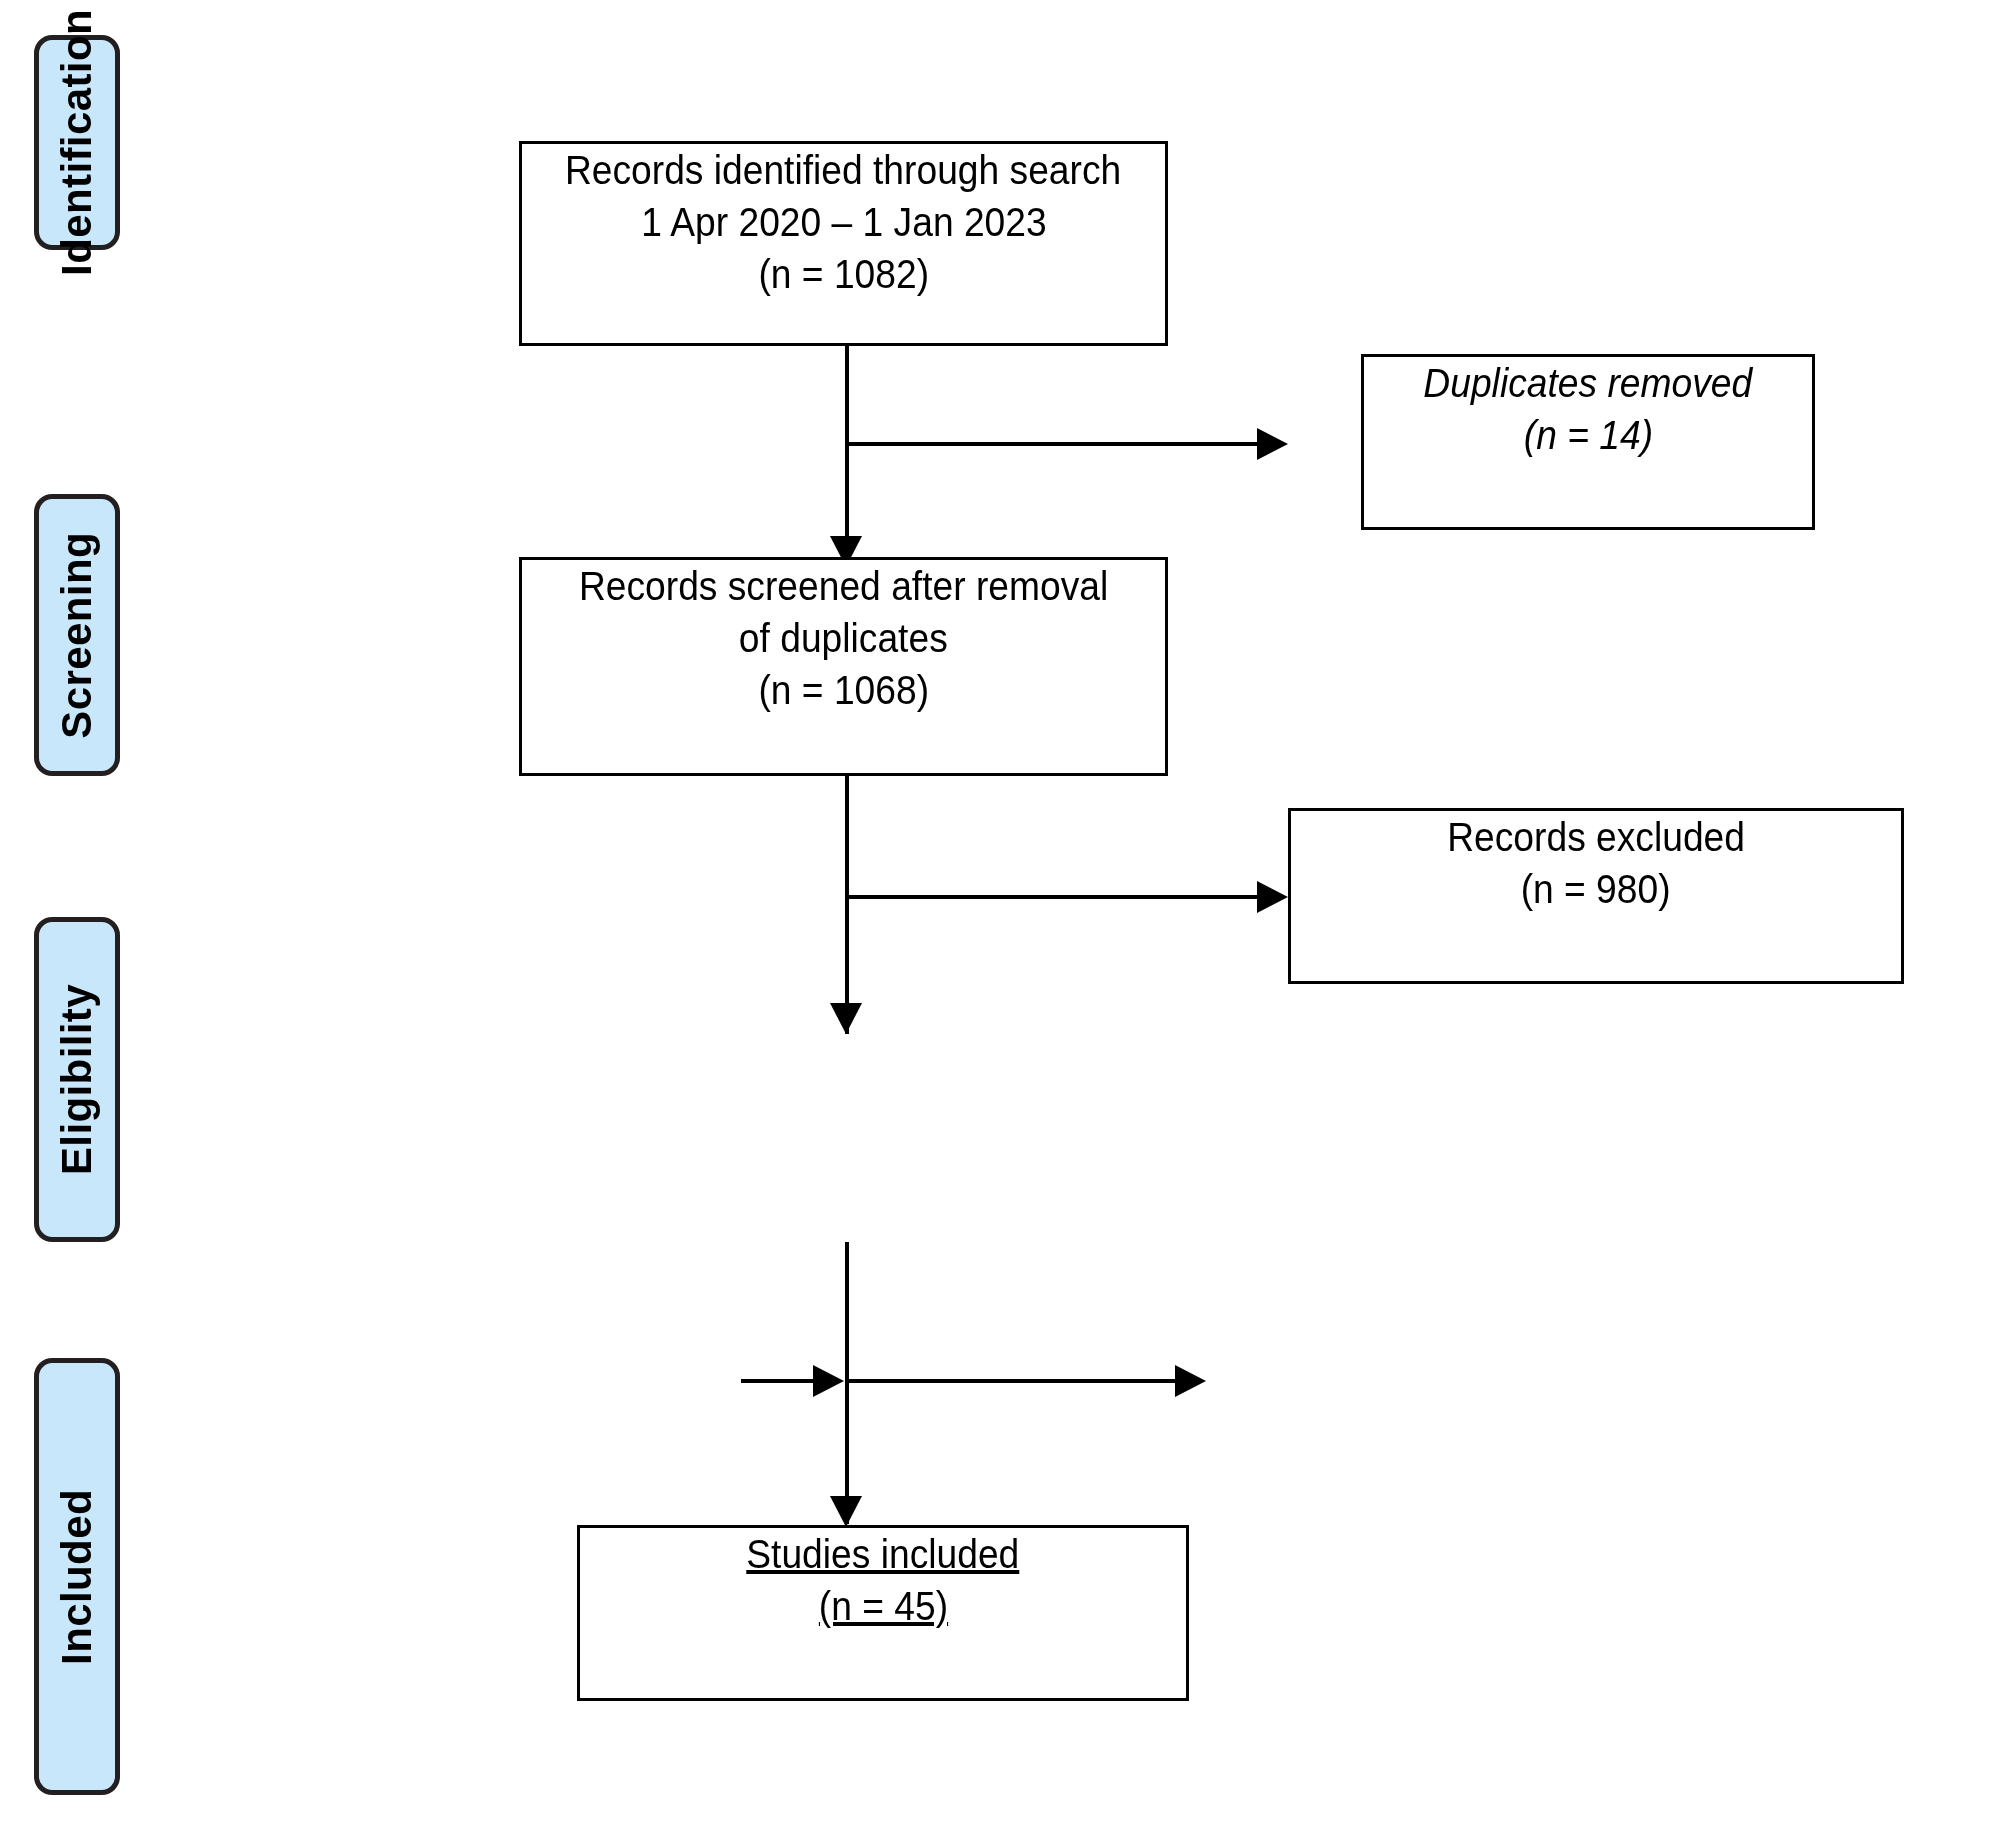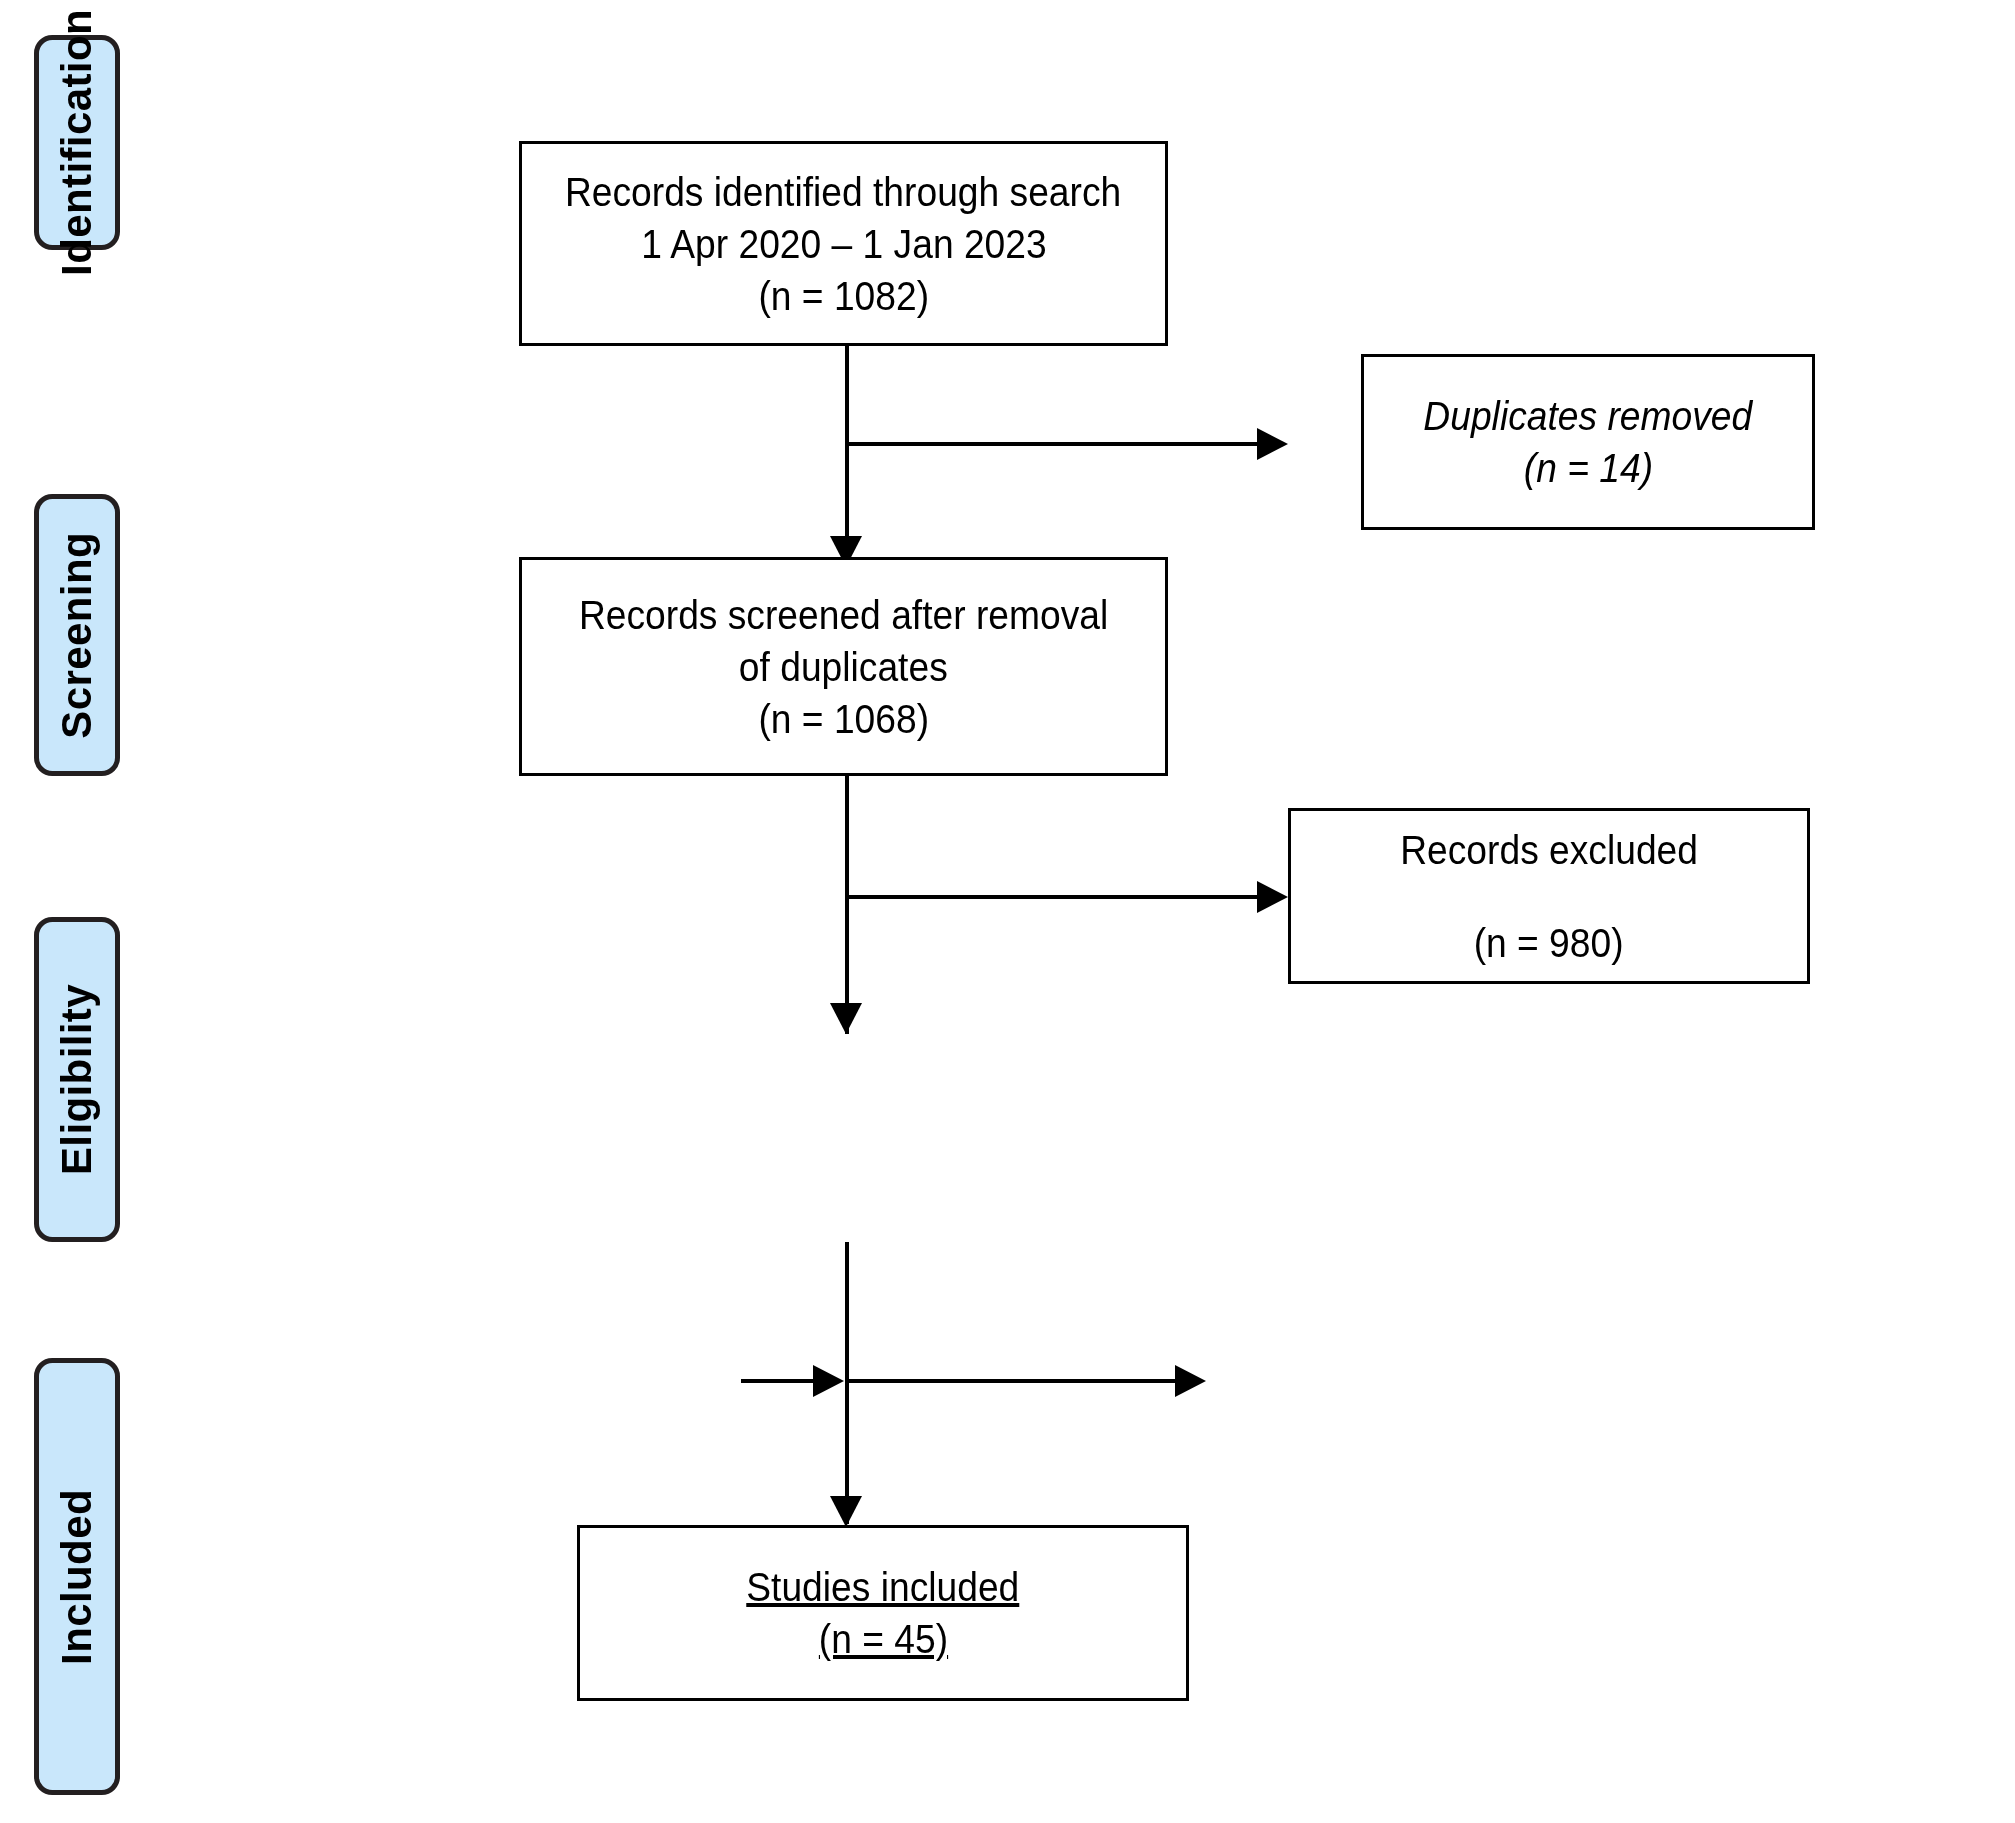--- a/index.html
+++ b/index.html
@@ -40,21 +40,20 @@
 
   
   .flow-box {
     position: absolute;
     background: #ffffff;
     border: 3.5px solid #000000;
     box-sizing: border-box;
     display: flex;
     flex-direction: column;
     align-items: center;
-    justify-content: center;
     text-align: center;
     color: #000000;
     font-size: 40px;
     line-height: 1.30;
     overflow: hidden;
     padding: 0 7px;
   }
   .flow-box .line { display: block; white-space: nowrap; }
 
   
@@ -149,21 +148,21 @@
     <span class="line">Duplicates removed</span>
     <span class="line">(n = 14)</span>
   </div>
 
   <div class="flow-box condensed" style="left:519px; top:557px; width:649px; height:219px;">
     <span class="line">Records screened after removal</span>
     <span class="line">of duplicates</span>
     <span class="line">(n = 1068)</span>
   </div>
 
-  <div class="flow-box condensed" style="left:1288px; top:808px; width:522px; height:176px;gap:41px;">
+  <div class="flow-box condensed" style="left:1288px; top:808px; width:616px; height:176px;">
     <span class="line">Records excluded</span>
     <span class="line">(n = 980)</span>
   </div>
 
 
 
 
   <div class="flow-box condensed" style="left:577px; top:1525px; width:612px; height:176px;text-decoration:underline;">
     <span class="line">Studies included</span>
     <span class="line">(n = 45)</span>

